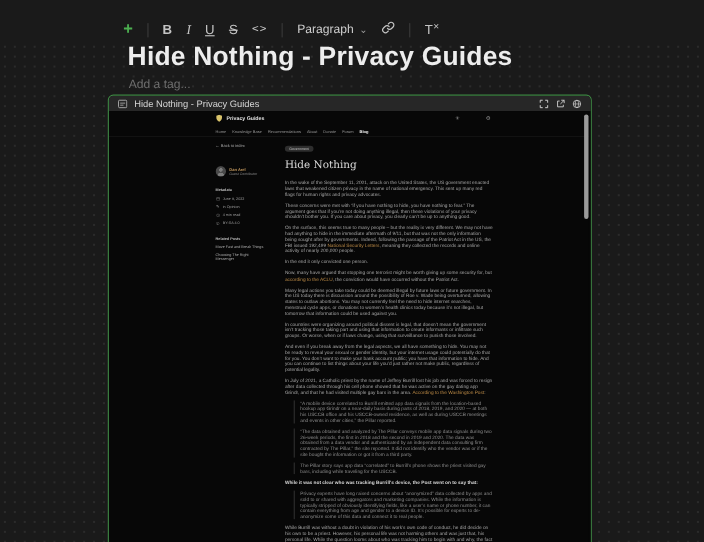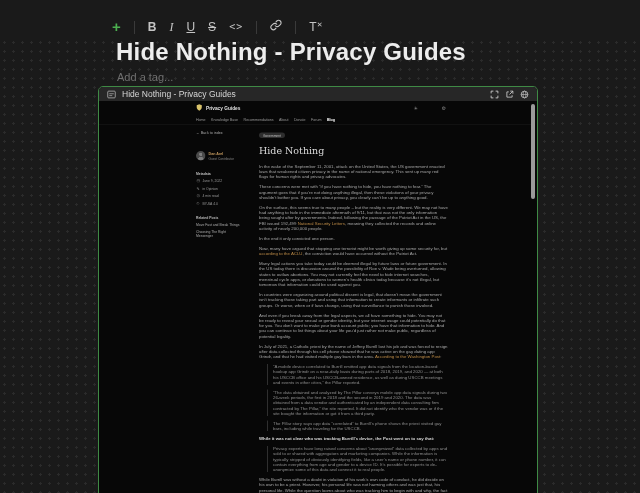--- a/index.html
+++ b/index.html
@@ -85,20 +85,24 @@
 
 <div class="toolbar">
   <span class="tb-btn tb-plus">+</span>
   <span class="tb-sep"></span>
   <span class="tb-btn tb-b">B</span>
   <span class="tb-btn tb-i">I</span>
   <span class="tb-btn tb-u">U</span>
   <span class="tb-btn tb-s">S</span>
   <span class="tb-btn tb-code">&lt;&gt;</span>
   <span class="tb-sep"></span>
+  <span class="tb-btn tb-para">
+    <span>Paragraph</span>
+    <span class="tb-chev">⌄</span>
+  </span>
   <span class="tb-btn">
     <svg width="12" height="12" viewBox="0 0 24 24">
         <path d="M10.5 13.5a5 5 0 0 0 7.4.4l2.8-2.8a5 5 0 0 0-7.1-7.1l-1.6 1.6" fill="none" stroke="#c4c4c4" stroke-width="2.2" stroke-linecap="round"></path>
         <path d="M13.5 10.5a5 5 0 0 0-7.4-.4l-2.8 2.8a5 5 0 0 0 7.1 7.1l1.6-1.6" fill="none" stroke="#c4c4c4" stroke-width="2.2" stroke-linecap="round"></path>
       </svg>
   </span>
   <span class="tb-sep"></span>
   <span class="tb-btn tb-clear">
     <span>T</span>
     <span class="x">✕</span>

